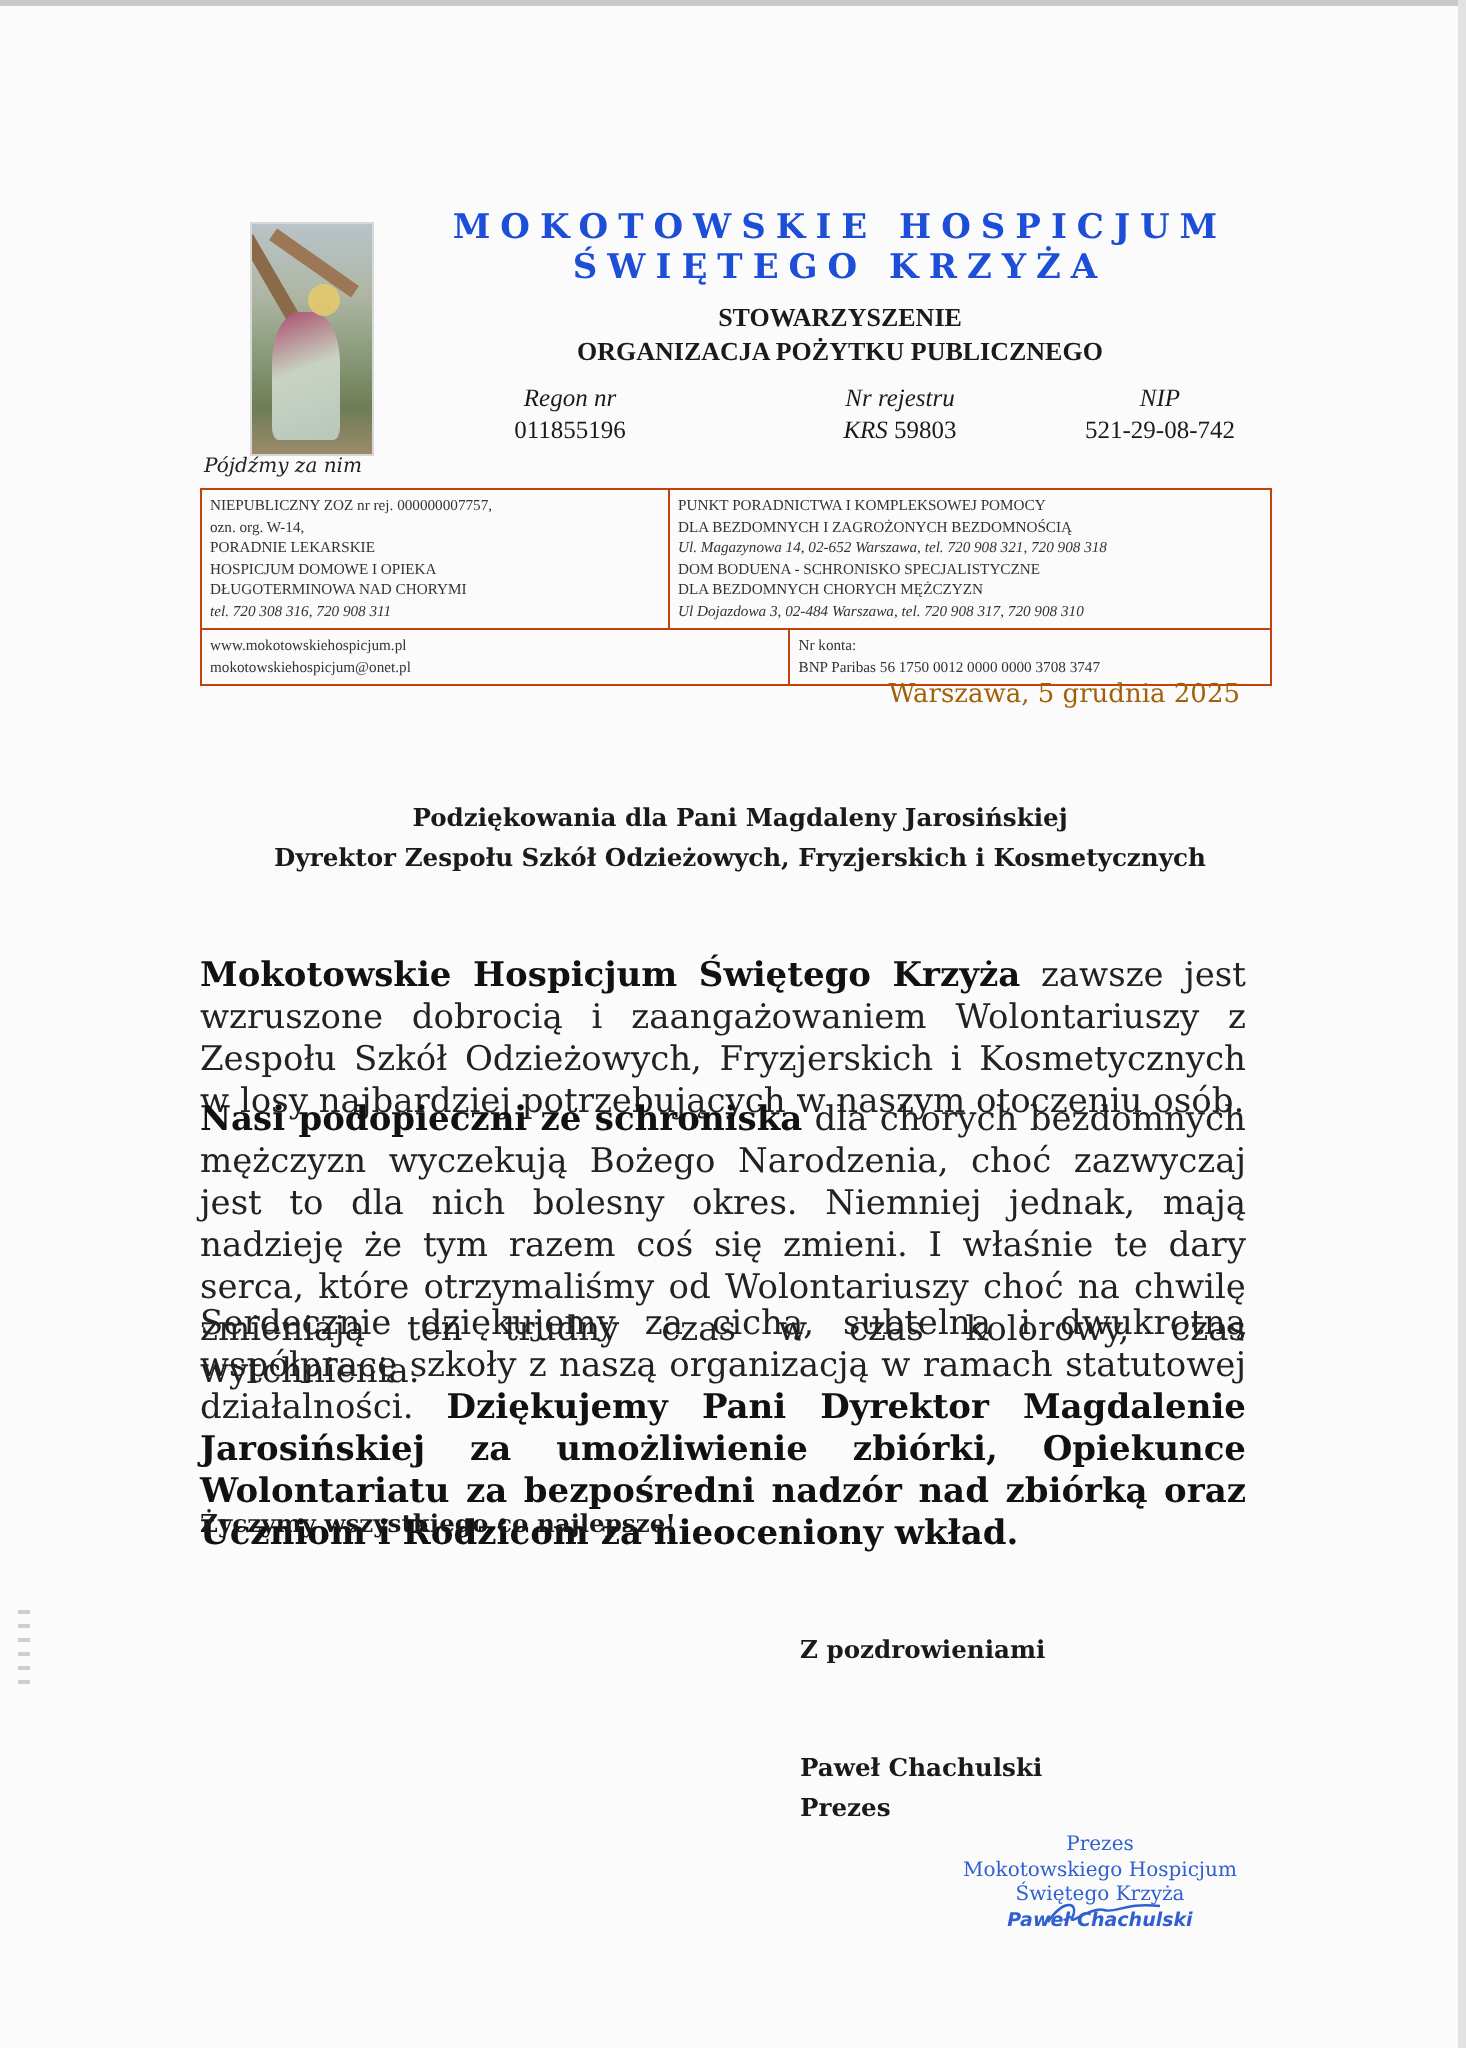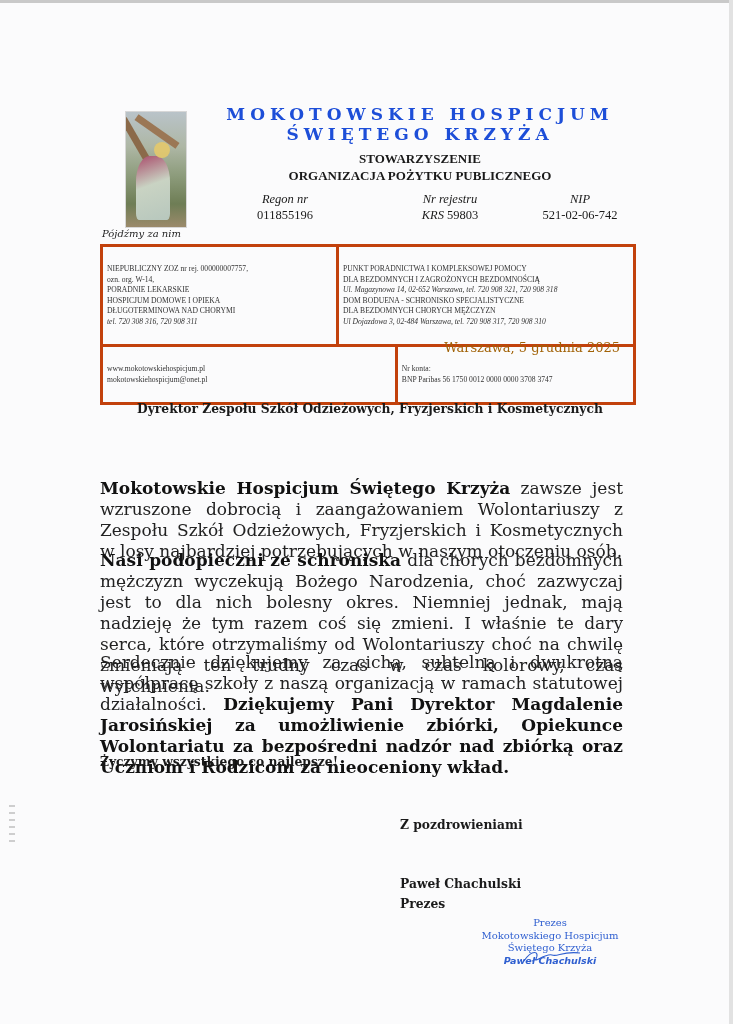--- a/index.html
+++ b/index.html
@@ -81,21 +81,21 @@
     .reg-nip { left: 520px; width: 120px; }
 
     
     .info-table {
       position: absolute; left: 100px; top: 244px; width: 536px;
       border: 1px solid #555; border-collapse: collapse;
       font-family: "Liberation Serif", serif; font-size: 7.6px; line-height: 10.5px;
       color: #333;
     }
     .info-table td {
-      border: 3px solid #c2410c; vertical-align: top; padding: 17px 4px;
+      border: 1px solid #c2410c; vertical-align: top; padding: 3px 4px;
     }
     .info-table .it { font-style: italic; }
     .info-table .narrow { width: 225px; }
 
     .date-line {
       position: absolute; left: 400px; top: 340px; width: 220px; text-align: right;
       font-family: "DejaVu Serif", serif; font-size: 13px; color: #a16207;
     }
 
     
@@ -171,21 +171,21 @@
 <div class="reg-col reg-regon">
   <div class="lbl">Regon nr</div>
   <div>011855196</div>
 </div>
 <div class="reg-col reg-krs">
   <div class="lbl">Nr rejestru</div>
   <div><span class="lbl">KRS</span> <span>59803</span></div>
 </div>
 <div class="reg-col reg-nip">
   <div class="lbl">NIP</div>
-  <div>521-02-06-742</div>
+  <div>521-29-08-742</div>
 </div>
 
 <table class="info-table">
   <tbody>
       <tr>
     <td class="narrow">
       <div>NIEPUBLICZNY ZOZ nr rej. 000000007757,</div>
       <div>ozn. org. W-14,</div>
       <div>PORADNIE LEKARSKIE</div>
       <div>HOSPICJUM DOMOWE I OPIEKA</div>
@@ -210,20 +210,21 @@
       <div>Nr konta:</div>
       <div>BNP Paribas  56 1750 0012 0000 0000 3708 3747</div>
     </td>
   </tr>
 </tbody>
   </table>
 
 <div class="date-line">Warszawa, 5 grudnia 2025</div>
 
 <div class="subject">
+  <div>Podziękowania dla Pani Magdaleny Jarosińskiej</div>
   <div>Dyrektor Zespołu Szkół Odzieżowych, Fryzjerskich i Kosmetycznych</div>
 </div>
 
 <div class="paragraph p1"><b>Mokotowskie Hospicjum Świętego Krzyża</b><span> zawsze jest wzruszone dobrocią i zaangażowaniem Wolontariuszy z Zespołu Szkół Odzieżowych, Fryzjerskich i Kosmetycznych w losy najbardziej potrzebujących w naszym otoczeniu osób.</span></div>
 
 <div class="paragraph p2"><b>Nasi podopieczni ze schroniska</b><span> dla chorych bezdomnych mężczyzn wyczekują Bożego Narodzenia, choć zazwyczaj jest to dla nich bolesny okres. Niemniej jednak, mają nadzieję że tym razem coś się zmieni. I właśnie te dary serca, które otrzymaliśmy od Wolontariuszy choć na chwilę zmieniają ten trudny czas w czas kolorowy, czas wytchnienia.</span></div>
 
 <div class="paragraph p3"><span>Serdecznie dziękujemy za cichą, subtelną i dwukrotną współpracę szkoły z naszą organizacją w ramach statutowej działalności. </span><b>Dziękujemy Pani Dyrektor Magdalenie Jarosińskiej za umożliwienie zbiórki, Opiekunce Wolontariatu za bezpośredni nadzór nad zbiórką oraz Uczniom i Rodzicom za nieoceniony wkład.</b></div>
 
 <div class="wishes">Życzymy wszystkiego co najlepsze!</div>

